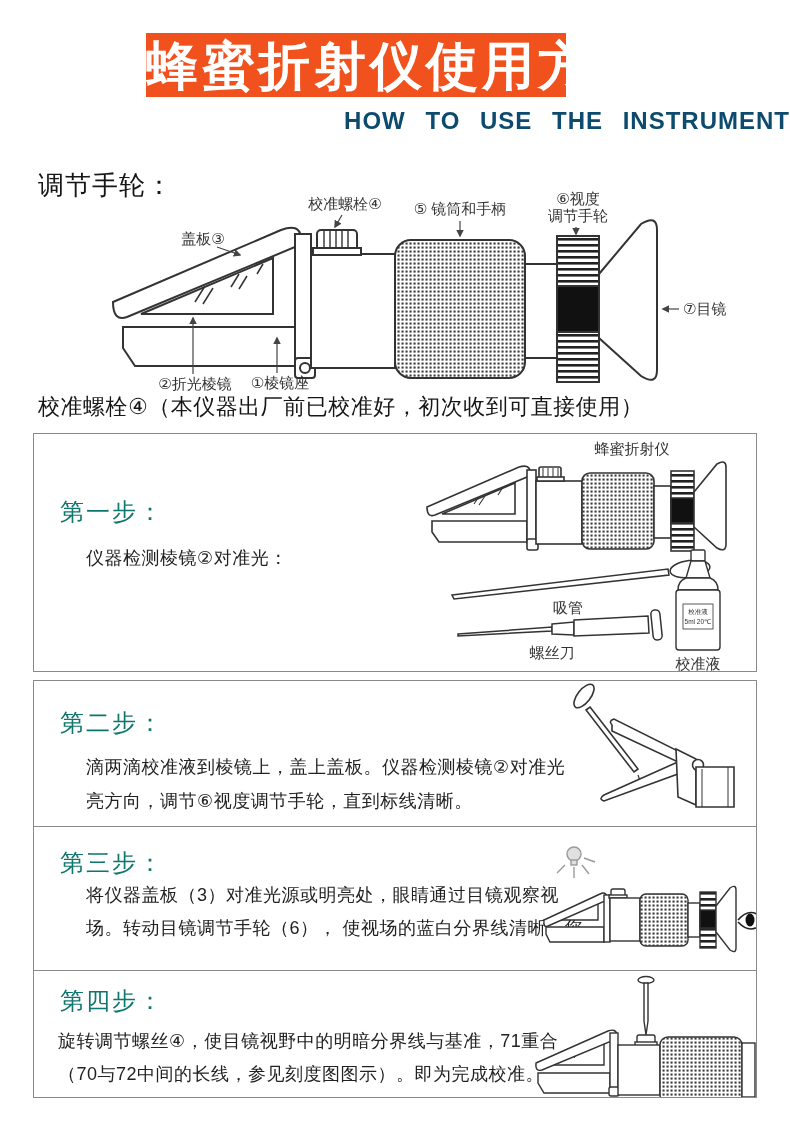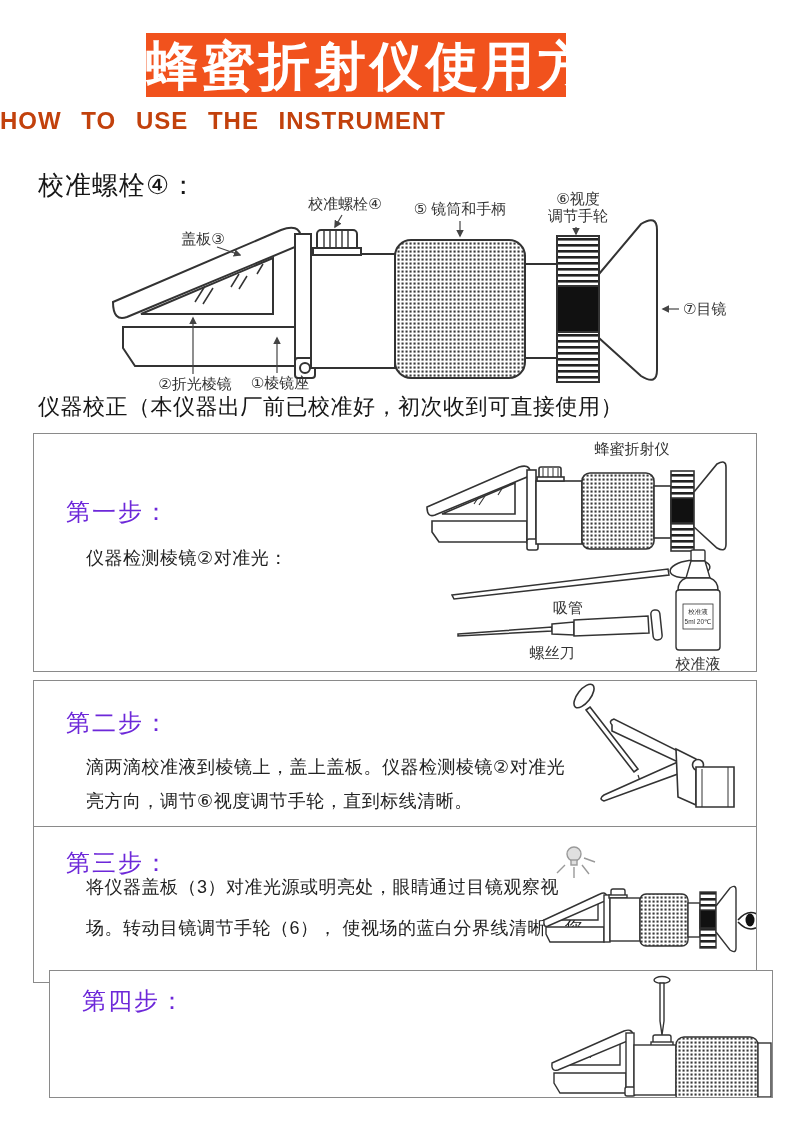--- a/index.html
+++ b/index.html
@@ -6,35 +6,35 @@
   body{
     width:790px;height:1122px;position:relative;background:#ffffff;
     font-family:"Liberation Sans","DejaVu Sans",sans-serif;color:#1a1a1a;overflow:hidden;
   }
   .banner{
     position:absolute;left:146px;top:33px;width:420px;height:64px;
     background:#F1521D;color:#fff;font-size:52px;font-weight:bold;
     text-align:center;line-height:66px;letter-spacing:4px;white-space:nowrap;
   }
   .subtitle{
-    position:absolute;left:0;top:107px;width:790px;text-align:left;
-    color:#c2410c;font-size:24px;font-weight:bold;letter-spacing:1px;word-spacing:12px;
+    position:absolute;left:0;top:107px;width:790px;text-align:right;
+    color:#0c4a6e;font-size:24px;font-weight:bold;letter-spacing:1px;word-spacing:12px;
   }
   .h-product{position:absolute;left:38px;top:168px;font-size:26px;color:#161616;letter-spacing:1px;}
   .h-calib{position:absolute;left:38px;top:392px;font-size:22px;color:#161616;letter-spacing:0.5px;}
   .main-svg{position:absolute;left:45px;top:190px;}
   .step-box{
     position:absolute;left:33px;width:724px;border:1px solid #8a8a8a;
     background:#fff;box-sizing:border-box;overflow:hidden;
   }
   #box1{top:433px;height:239px;}
   #box2{top:680px;height:183px;}
   #box3{top:826px;height:157px;}
-  #box4{top:970px;height:128px;margin-left:16px;}
-  .step-title{position:absolute;left:32px;font-size:24px;color:#6d28d9;letter-spacing:2px;}
+  #box4{top:970px;height:128px;}
+  .step-title{position:absolute;left:26px;font-size:24px;color:#0f766e;letter-spacing:2px;}
   .step-line{position:absolute;font-size:18px;color:#222;letter-spacing:0.5px;white-space:nowrap;}
   .ill{position:absolute;}
   svg text{font-family:"Liberation Sans","DejaVu Sans",sans-serif;fill:#333;}
   .dlabel{font-size:15px;}
   .slabel{font-size:15px;}
   .tiny{font-size:6.5px;}
 </style>
 </head>
 <body>
 
@@ -52,21 +52,21 @@
       <path d="M0,0 L10,5 L0,10 z" fill="#444"></path>
     </marker>
   </defs>
 </svg>
 
 <div class="banner">
   <span>蜂蜜折射仪使用方法</span>
 </div>
 <div class="subtitle">HOW TO USE THE INSTRUMENT</div>
 
-<div class="h-product">校准螺栓④：</div>
+<div class="h-product">调节手轮：</div>
 
 <svg class="main-svg" width="700" height="202" viewBox="0 0 700 202">
   <g stroke="#333" stroke-width="2" fill="#fff">
 
     <path d="M78,137 L250,137 L250,176 L90,176 L78,158 Z"></path>
 
     <path d="M96,124 L228,68 L228,124 Z"></path>
     <path d="M150,112 l10,-16 M158,114 l10,-16 M186,97 l8,-13 M194,99 l8,-13 M212,84 l6,-10" stroke-width="1.5" fill="none"></path>
 
     <path d="M68,112 L236,40 Q254,33 256,47 L250,57 L82,127 Q68,132 68,112 Z"></path>
@@ -102,21 +102,21 @@
   <text class="dlabel" x="300" y="19" text-anchor="middle">校准螺栓④</text>
   <text class="dlabel" x="158" y="54" text-anchor="middle">盖板③</text>
   <text class="dlabel" x="415" y="24" text-anchor="middle">⑤ 镜筒和手柄</text>
   <text class="dlabel" x="533" y="14" text-anchor="middle">⑥视度</text>
   <text class="dlabel" x="533" y="31" text-anchor="middle">调节手轮</text>
   <text class="dlabel" x="638" y="124">⑦目镜</text>
   <text class="dlabel" x="150" y="199" text-anchor="middle">②折光棱镜</text>
   <text class="dlabel" x="235" y="198" text-anchor="middle">①棱镜座</text>
 </svg>
 
-<div class="h-calib">仪器校正（本仪器出厂前已校准好，初次收到可直接使用）</div>
+<div class="h-calib">校准螺栓④（本仪器出厂前已校准好，初次收到可直接使用）</div>
 
 <div class="step-box" id="box1">
   <div class="step-title" style="top:62px">第一步：</div>
   <div class="step-line" style="left:52px;top:112px">仪器检测棱镜②对准光：</div>
 
   <svg class="ill" style="left:388px;top:4px" width="330" height="234" viewBox="0 0 330 234">
     <text class="slabel" x="210" y="16" text-anchor="middle">蜂蜜折射仪</text>
     <g stroke="#333" stroke-width="1.6" fill="#fff">
       <path d="M10,83 L105,83 L105,104 L17,104 L10,94 Z"></path>
       <path d="M20,76 L93,45 L93,76 Z"></path>
@@ -180,21 +180,21 @@
       <circle cx="152" cy="82" r="5.5"></circle>
 
       <path d="M150,84 L188,84 L188,124 L150,124 Z"></path>
       <path d="M182,84 v40 M156,86 v38" stroke-width="1" fill="none"></path>
     </g>
   </svg>
 </div>
 
 <div class="step-box" id="box3">
   <div class="step-title" style="top:20px">第三步：</div>
-  <div class="step-line" style="left:52px;top:48px">将仪器盖板（3）对准光源或明亮处，眼睛通过目镜观察视</div>
+  <div class="step-line" style="left:52px;top:56px">将仪器盖板（3）对准光源或明亮处，眼睛通过目镜观察视</div>
   <div class="step-line" style="left:52px;top:89px">场。转动目镜调节手轮（6）， 使视场的蓝白分界线清晰。您</div>
 
   <svg class="ill" style="left:498px;top:5px" width="235" height="128" viewBox="0 0 235 128">
     <g stroke="#9a9a9a" stroke-width="1.4" fill="#e0e0e0">
       <circle cx="42" cy="22" r="7"></circle>
       <rect x="39" y="28" width="6" height="5"></rect>
       <path d="M33,33 l-8,8 M42,35 l0,11 M50,33 l7,9 M52,26 l11,4" fill="none"></path>
     </g>
     <g stroke="#333" stroke-width="1.4" fill="#fff">
       <path d="M14,95 L72,95 L72,110 L18,110 L14,102 Z"></path>
@@ -214,20 +214,22 @@
     <g stroke="#222" stroke-width="1.6" fill="none">
       <path d="M206,88 Q219,73 232,88"></path>
       <path d="M206,90 Q219,104 232,90"></path>
       <ellipse cx="218" cy="88" rx="4.5" ry="6.5" fill="#111" stroke="none"></ellipse>
     </g>
   </svg>
 </div>
 
 <div class="step-box" id="box4">
   <div class="step-title" style="top:14px">第四步：</div>
+  <div class="step-line" style="left:24px;top:58px">旋转调节螺丝④，使目镜视野中的明暗分界线与基准，71重合</div>
+  <div class="step-line" style="left:24px;top:91px">（70与72中间的长线，参见刻度图图示）。即为完成校准。</div>
 
   <svg class="ill" style="left:496px;top:2px" width="226" height="126" viewBox="0 0 226 126">
     <g stroke="#333" stroke-width="1.4" fill="#fff">
       <ellipse cx="116" cy="7" rx="8" ry="3.5"></ellipse>
       <path d="M114,10 L114,48 L116,62 L118,48 L118,10 Z"></path>
     </g>
     <g stroke="#333" stroke-width="1.4" fill="#fff">
       <path d="M8,100 L80,100 L80,120 L14,120 L8,110 Z"></path>
       <path d="M18,92 L74,66 L74,92 Z"></path>
       <path d="M38,84 l5,-7 M44,85 l5,-7 M58,76 l4,-6" stroke-width="1" fill="none"></path>

